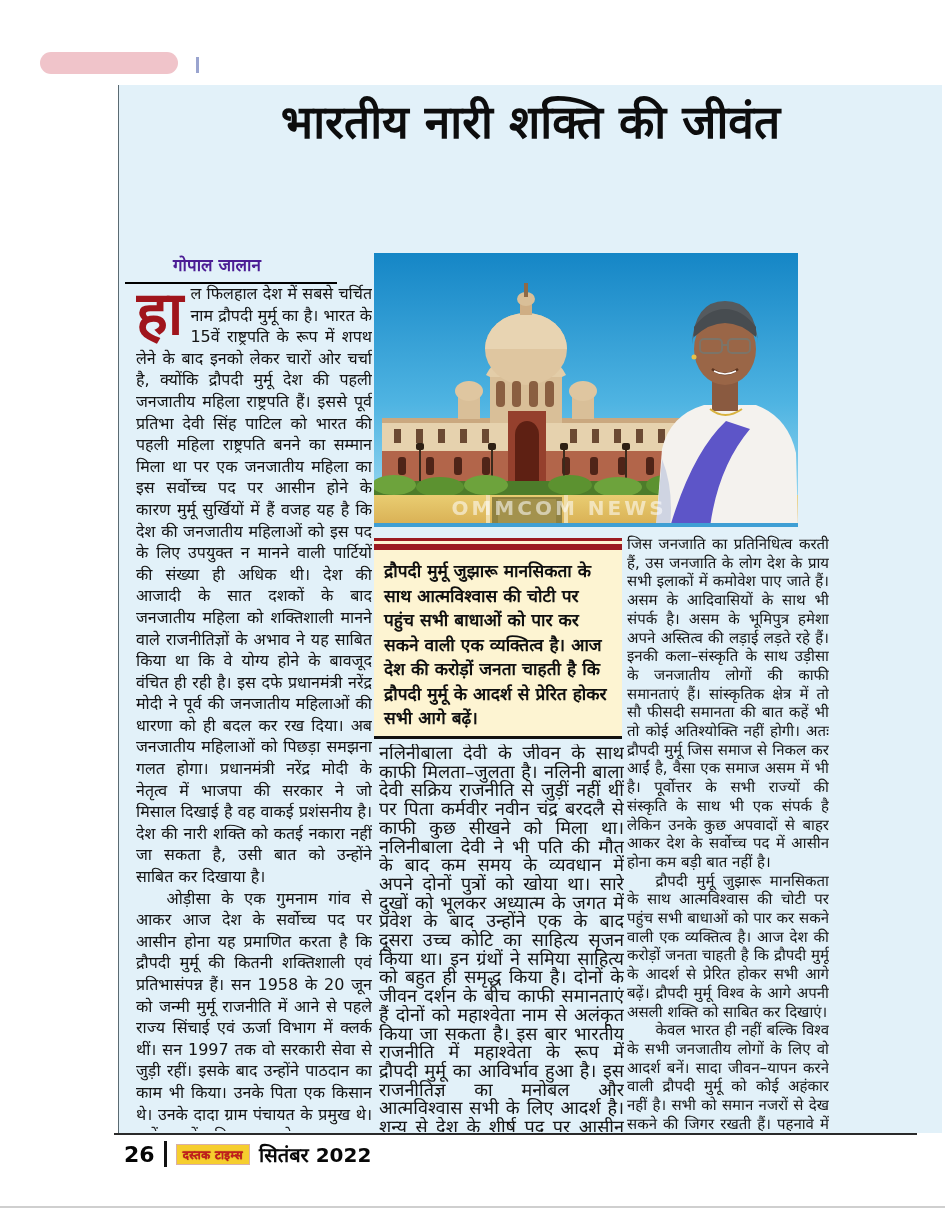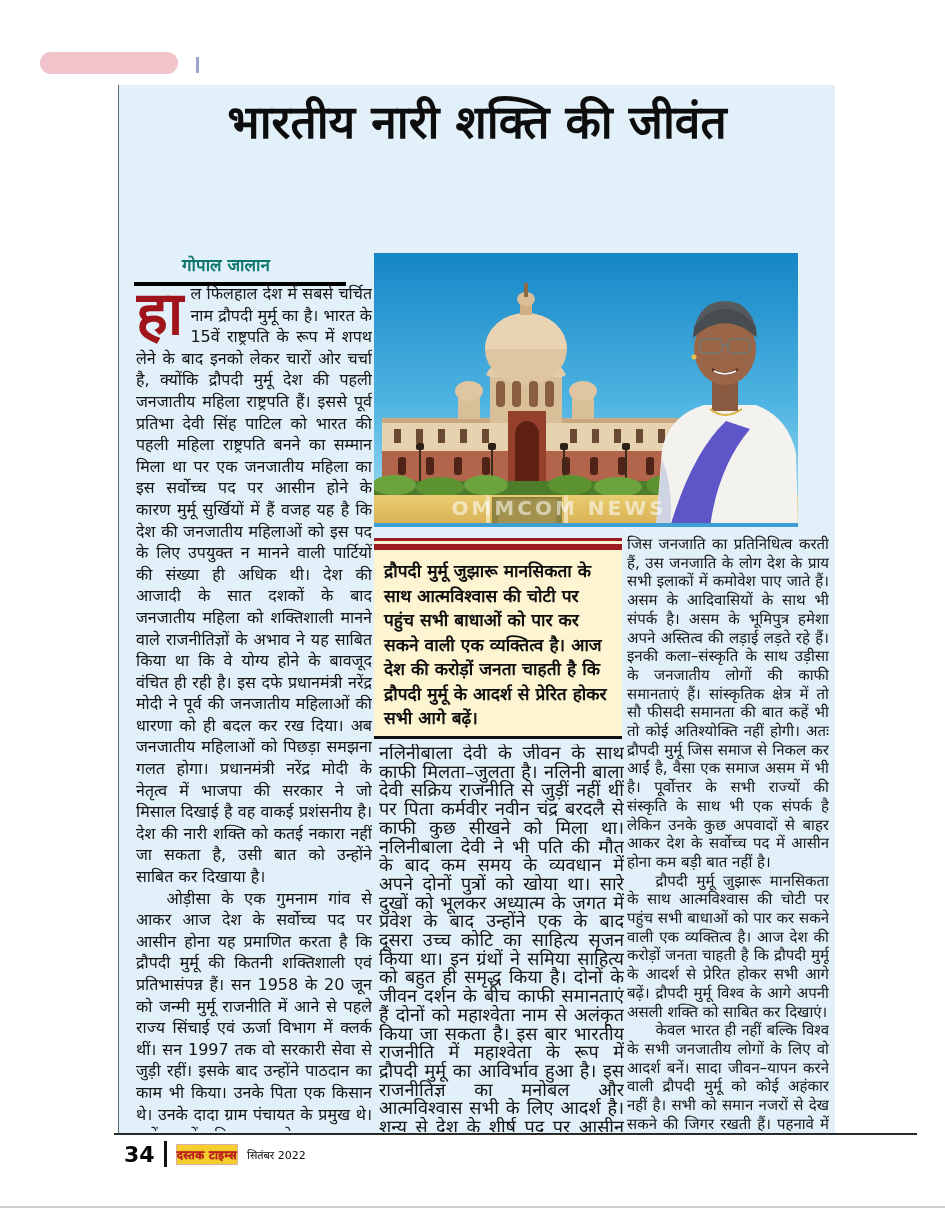--- a/index.html
+++ b/index.html
@@ -10,32 +10,32 @@
   }
   .pink-pill {
     position:absolute; left:40px; top:52px; width:138px; height:22px;
     background:#f0c4ca; border-radius:11px;
   }
   .tick {
     position:absolute; left:196px; top:57px; width:3px; height:16px;
     background:#9aa4cf;
   }
   .panel {
-    position:absolute; left:118px; top:85px; width:717px; height:1048px;
+    position:absolute; left:118px; top:85px; width:824px; height:1048px;
     background:#e2f1f9; border-left:1px solid #5a6a72;
   }
   .headline {
     position:absolute; left:0; top:6px; width:100%;
     text-align:center; font-size:46px; line-height:1.38; font-weight:bold;
     color:#0d0d0d; letter-spacing:0px;
   }
   .author-wrap {
-    position:absolute; left:15px; top:168px; width:212px;
-    border-bottom:4px solid #000000; padding:0 0 6px 48px;
-    font-weight:bold; font-size:17px; color:#0f766e;
+    position:absolute; left:6px; top:168px; width:212px;
+    border-bottom:2px solid #000000; padding:0 0 6px 48px;
+    font-weight:bold; font-size:17px; color:#4c1d95;
   }
   .photo {
     position:absolute; left:255px; top:168px; width:424px; height:274px;
     display:block;
   }
   .col {
     position:absolute; text-align:justify; color:#141414; overflow:hidden;
   }
   .col p { text-align:justify; }
   .col1 { left:17px;  top:198px; width:236px; height:848px; font-size:16px;   line-height:21.6px; }
@@ -60,24 +60,24 @@
     position:absolute; left:114px; top:1133px; width:803px; height:2px; background:#2a2a2a;
   }
   .footer {
     position:absolute; left:124px; top:1140px; height:28px;
     display:flex; align-items:center; gap:9px;
   }
   .pageno { font-size:22px; font-weight:bold; color:#050505; }
   .footer .divider { width:3px; height:26px; background:#111; }
   .logo {
     background:#f6ce2e; color:#c41d1d; font-weight:bold; font-size:11.5px;
-    padding:2px 0; border:1px solid #d9b0a8; text-shadow:0 0 1px #8a0f0f;
+    padding:2px 6px; border:1px solid #d9b0a8; text-shadow:0 0 1px #8a0f0f;
     letter-spacing:0.5px;
   }
-  .issue { font-size:11px; font-weight:normal; color:#090909; }
+  .issue { font-size:20px; font-weight:bold; color:#090909; }
   .bottom-rule {
     position:absolute; left:0; top:1206px; width:945px; height:2px; background:#cfcfcf;
   }
 </style>
 </head>
 <body>
 
 <div class="page">
 
   <div class="pink-pill"></div>
@@ -233,21 +233,21 @@
       <p>जिस जनजाति का प्रतिनिधित्व करती हैं, उस जनजाति के लोग देश के प्राय सभी इलाकों में कमोवेश पाए जाते हैं। असम के आदिवासियों के साथ भी संपर्क है। असम के भूमिपुत्र हमेशा अपने अस्तित्व की लड़ाई लड़ते रहे हैं। इनकी कला–संस्कृति के साथ उड़ीसा के जनजातीय लोगों की काफी समानताएं हैं। सांस्कृतिक क्षेत्र में तो सौ फीसदी समानता की बात कहें भी तो कोई अतिश्योक्ति नहीं होगी। अतः द्रौपदी मुर्मू जिस समाज से निकल कर आईं है, वैसा एक समाज असम में भी है। पूर्वोत्तर के सभी राज्यों की संस्कृति के साथ भी एक संपर्क है लेकिन उनके कुछ अपवादों से बाहर आकर देश के सर्वोच्च पद में आसीन होना कम बड़ी बात नहीं है।</p>
       <p class="indent">द्रौपदी मुर्मू जुझारू मानसिकता के साथ आत्मविश्वास की चोटी पर पहुंच सभी बाधाओं को पार कर सकने वाली एक व्यक्तित्व है। आज देश की करोड़ों जनता चाहती है कि द्रौपदी मुर्मू के आदर्श से प्रेरित होकर सभी आगे बढ़ें। द्रौपदी मुर्मू विश्व के आगे अपनी असली शक्ति को साबित कर दिखाएं।</p>
       <p class="indent"><span>केवल भारत ही नहीं बल्कि विश्व के  सभी जनजातीय लोगों के लिए वो आदर्श बनें। सादा जीवन–यापन करने वाली द्रौपदी मुर्मू को कोई अहंकार नहीं है। सभी को समान नजरों से देख सकने की जिगर रखती हैं। पहनावे में भी उनकी विशिष्टता झलकती है क्योंकि उन्हें  अच्छी तरह से मालूम है कि एक देश को प्रतिनिधित्व करसे वाले व्यक्ति को सभी विषयों पर ही समान रूप से महत्व देना चाहिए।</span></p>
     </div>
 
   </div>
 
   <div class="footer-line"></div>
 
   <div class="footer">
-    <span class="pageno">34</span>
+    <span class="pageno">26</span>
     <span class="divider"></span>
     <span class="logo">दस्तक टाइम्स</span>
     <span class="issue">सितंबर 2022</span>
   </div>
 
   <div class="bottom-rule"></div>
 
 </div>
 
 </body></html>

